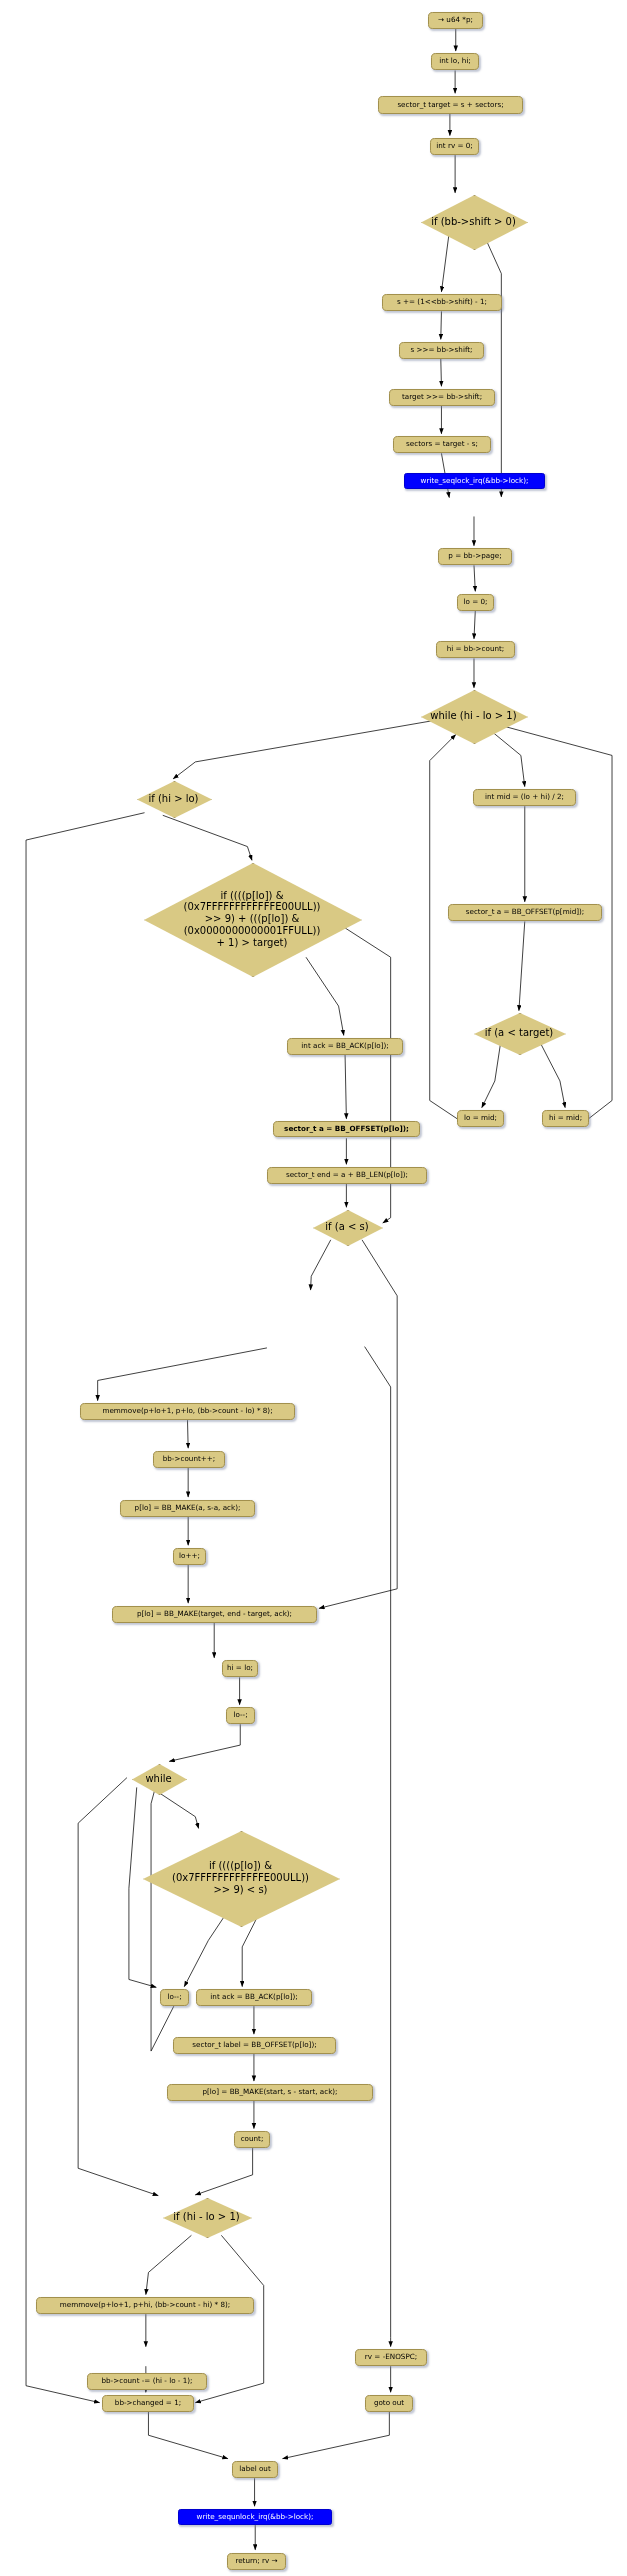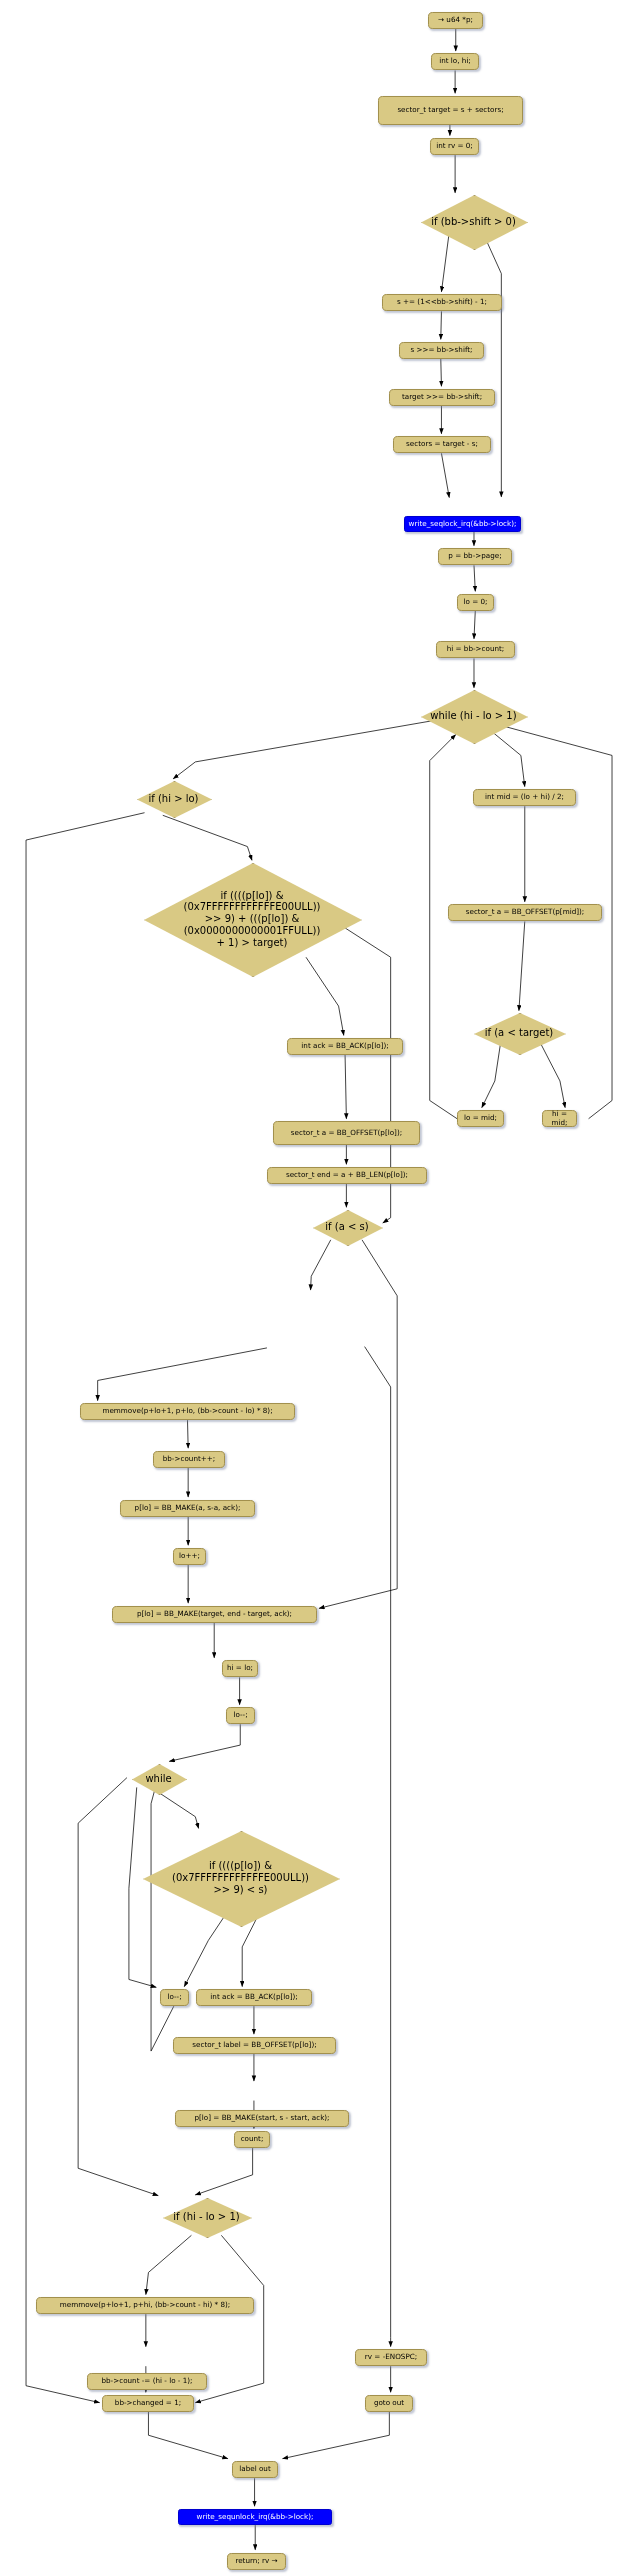--- a/index.html
+++ b/index.html
@@ -108,21 +108,21 @@
       <path d="M391,3806 L391,3849"></path>
       <path d="M392,3878 L392,3916"></path>
     </g>
   </svg>
 <div class="node proc" style="left: 428px; top: 11.7px; width: 55px; height: 17px;">
       <span style="white-space: pre-line;">→ u64 *p;</span>
     </div>
     <div class="node proc" style="left: 431px; top: 53px; width: 48px; height: 17px;">
       <span style="white-space: pre-line;">int lo, hi;</span>
     </div>
-    <div class="node proc" style="left: 378px; top: 96px; width: 145px; height: 29px;">
+    <div class="node proc" style="left: 378px; top: 96px; width: 145px; height: 18px;">
       <span style="white-space: pre-line;">sector_t target = s + sectors;</span>
     </div>
     <div class="node proc" style="left: 430px; top: 138px; width: 49px; height: 17px;">
       <span style="white-space: pre-line;">int rv = 0;</span>
     </div>
     <div class="node dia" style="left: 421px; top: 195px; width: 105px; height: 53px;">
       <div class="shape"></div>
       <div class="txt">if (bb-&gt;shift &gt; 0)</div>
     </div>
     <div class="node proc" style="left: 382px; top: 294px; width: 120px; height: 17px;">
@@ -130,21 +130,21 @@
     </div>
     <div class="node proc" style="left: 399px; top: 342px; width: 85px; height: 17px;">
       <span style="white-space: pre-line;">s &gt;&gt;= bb-&gt;shift;</span>
     </div>
     <div class="node proc" style="left: 389px; top: 389px; width: 106px; height: 17px;">
       <span style="white-space: pre-line;">target &gt;&gt;= bb-&gt;shift;</span>
     </div>
     <div class="node proc" style="left: 393px; top: 436px; width: 98px; height: 17px;">
       <span style="white-space: pre-line;">sectors = target - s;</span>
     </div>
-    <div class="node hl" style="left: 404px; top: 516px; width: 117px; height: 16.3px;">
+    <div class="node hl" style="left: 404px; top: 473px; width: 141px; height: 16.3px;">
       <span style="white-space: pre-line;">write_seqlock_irq(&amp;bb-&gt;lock);</span>
     </div>
     <div class="node proc" style="left: 438px; top: 548px; width: 74px; height: 17px;">
       <span style="white-space: pre-line;">p = bb-&gt;page;</span>
     </div>
     <div class="node proc" style="left: 457px; top: 594px; width: 37px; height: 17px;">
       <span style="white-space: pre-line;">lo = 0;</span>
     </div>
     <div class="node proc" style="left: 436px; top: 641px; width: 79px; height: 17px;">
       <span style="white-space: pre-line;">hi = bb-&gt;count;</span>
@@ -171,27 +171,27 @@
     <div class="node proc" style="left: 448px; top: 904px; width: 154px; height: 17px;">
       <span style="white-space: pre-line;">sector_t a = BB_OFFSET(p[mid]);</span>
     </div>
     <div class="node dia" style="left: 474px; top: 1013px; width: 90px; height: 40px;">
       <div class="shape"></div>
       <div class="txt">if (a &lt; target)</div>
     </div>
     <div class="node proc" style="left: 457px; top: 1110px; width: 47px; height: 17px;">
       <span style="white-space: pre-line;">lo = mid;</span>
     </div>
-    <div class="node proc" style="left: 542px; top: 1110px; width: 35px; height: 17px;">
+    <div class="node proc" style="left: 542px; top: 1110px; width: 47px; height: 17px;">
       <span style="white-space: pre-line;">hi = mid;</span>
     </div>
     <div class="node proc" style="left: 287px; top: 1038px; width: 116px; height: 17px;">
       <span style="white-space: pre-line;">int ack = BB_ACK(p[lo]);</span>
     </div>
-    <div class="node proc" style="left: 273px; top: 1121px; width: 147px; height: 24px;">
+    <div class="node proc" style="left: 273px; top: 1121px; width: 147px; height: 16px; font-weight: bold;">
       <span style="white-space: pre-line;">sector_t a = BB_OFFSET(p[lo]);</span>
     </div>
     <div class="node proc" style="left: 267px; top: 1167px; width: 160px; height: 17px;">
       <span style="white-space: pre-line;">sector_t end = a + BB_LEN(p[lo]);</span>
     </div>
     <div class="node dia" style="left: 313px; top: 1210px; width: 68px; height: 34px;">
       <div class="shape"></div>
       <div class="txt">if (a &lt; s)</div>
     </div>
     <div class="node proc" style="left: 80px; top: 1403px; width: 215px; height: 17px;">
@@ -227,21 +227,21 @@
     </div>
     <div class="node proc" style="left: 160px; top: 1989px; width: 29px; height: 17px;">
       <span style="white-space: pre-line;">lo--;</span>
     </div>
     <div class="node proc" style="left: 196px; top: 1989px; width: 116px; height: 17px;">
       <span style="white-space: pre-line;">int ack = BB_ACK(p[lo]);</span>
     </div>
     <div class="node proc" style="left: 173px; top: 2037px; width: 163px; height: 17px;">
       <span style="white-space: pre-line;">sector_t label = BB_OFFSET(p[lo]);</span>
     </div>
-    <div class="node proc" style="left: 175px; top: 2084px; width: 174px; height: 17px; margin-top: 26px;">
+    <div class="node proc" style="left: 167px; top: 2084px; width: 206px; height: 17px;">
       <span style="white-space: pre-line;">p[lo] = BB_MAKE(start, s - start, ack);</span>
     </div>
     <div class="node proc" style="left: 234px; top: 2131px; width: 36px; height: 17px;">
       <span style="white-space: pre-line;">count;</span>
     </div>
     <div class="node dia" style="left: 163px; top: 2198px; width: 87px; height: 38px;">
       <div class="shape"></div>
       <div class="txt">if (hi - lo &gt; 1)</div>
     </div>
     <div class="node proc" style="left: 36px; top: 2297px; width: 218px; height: 17px;">

